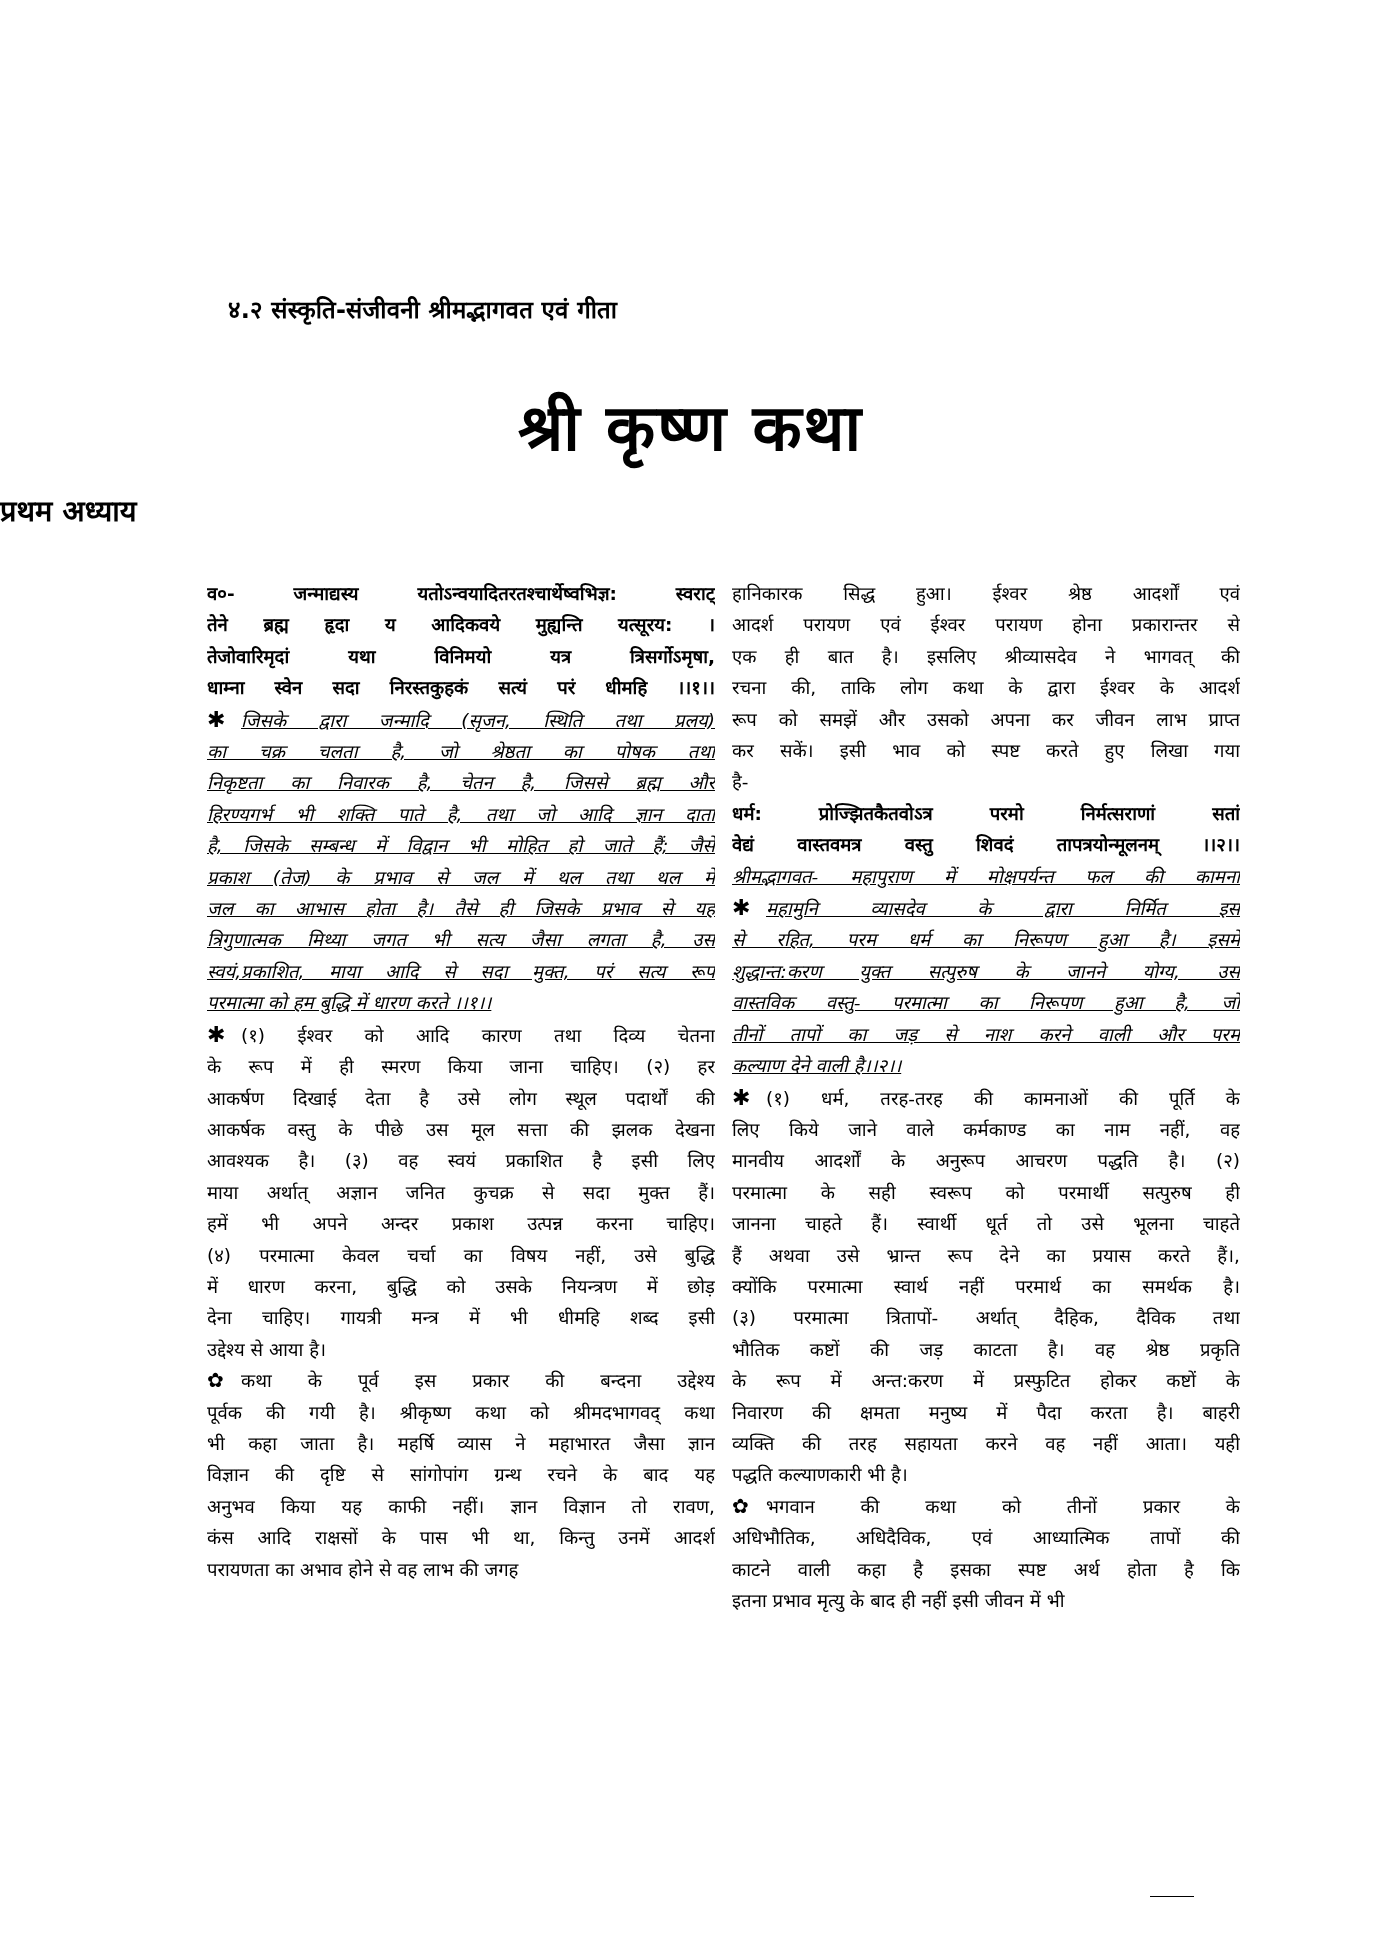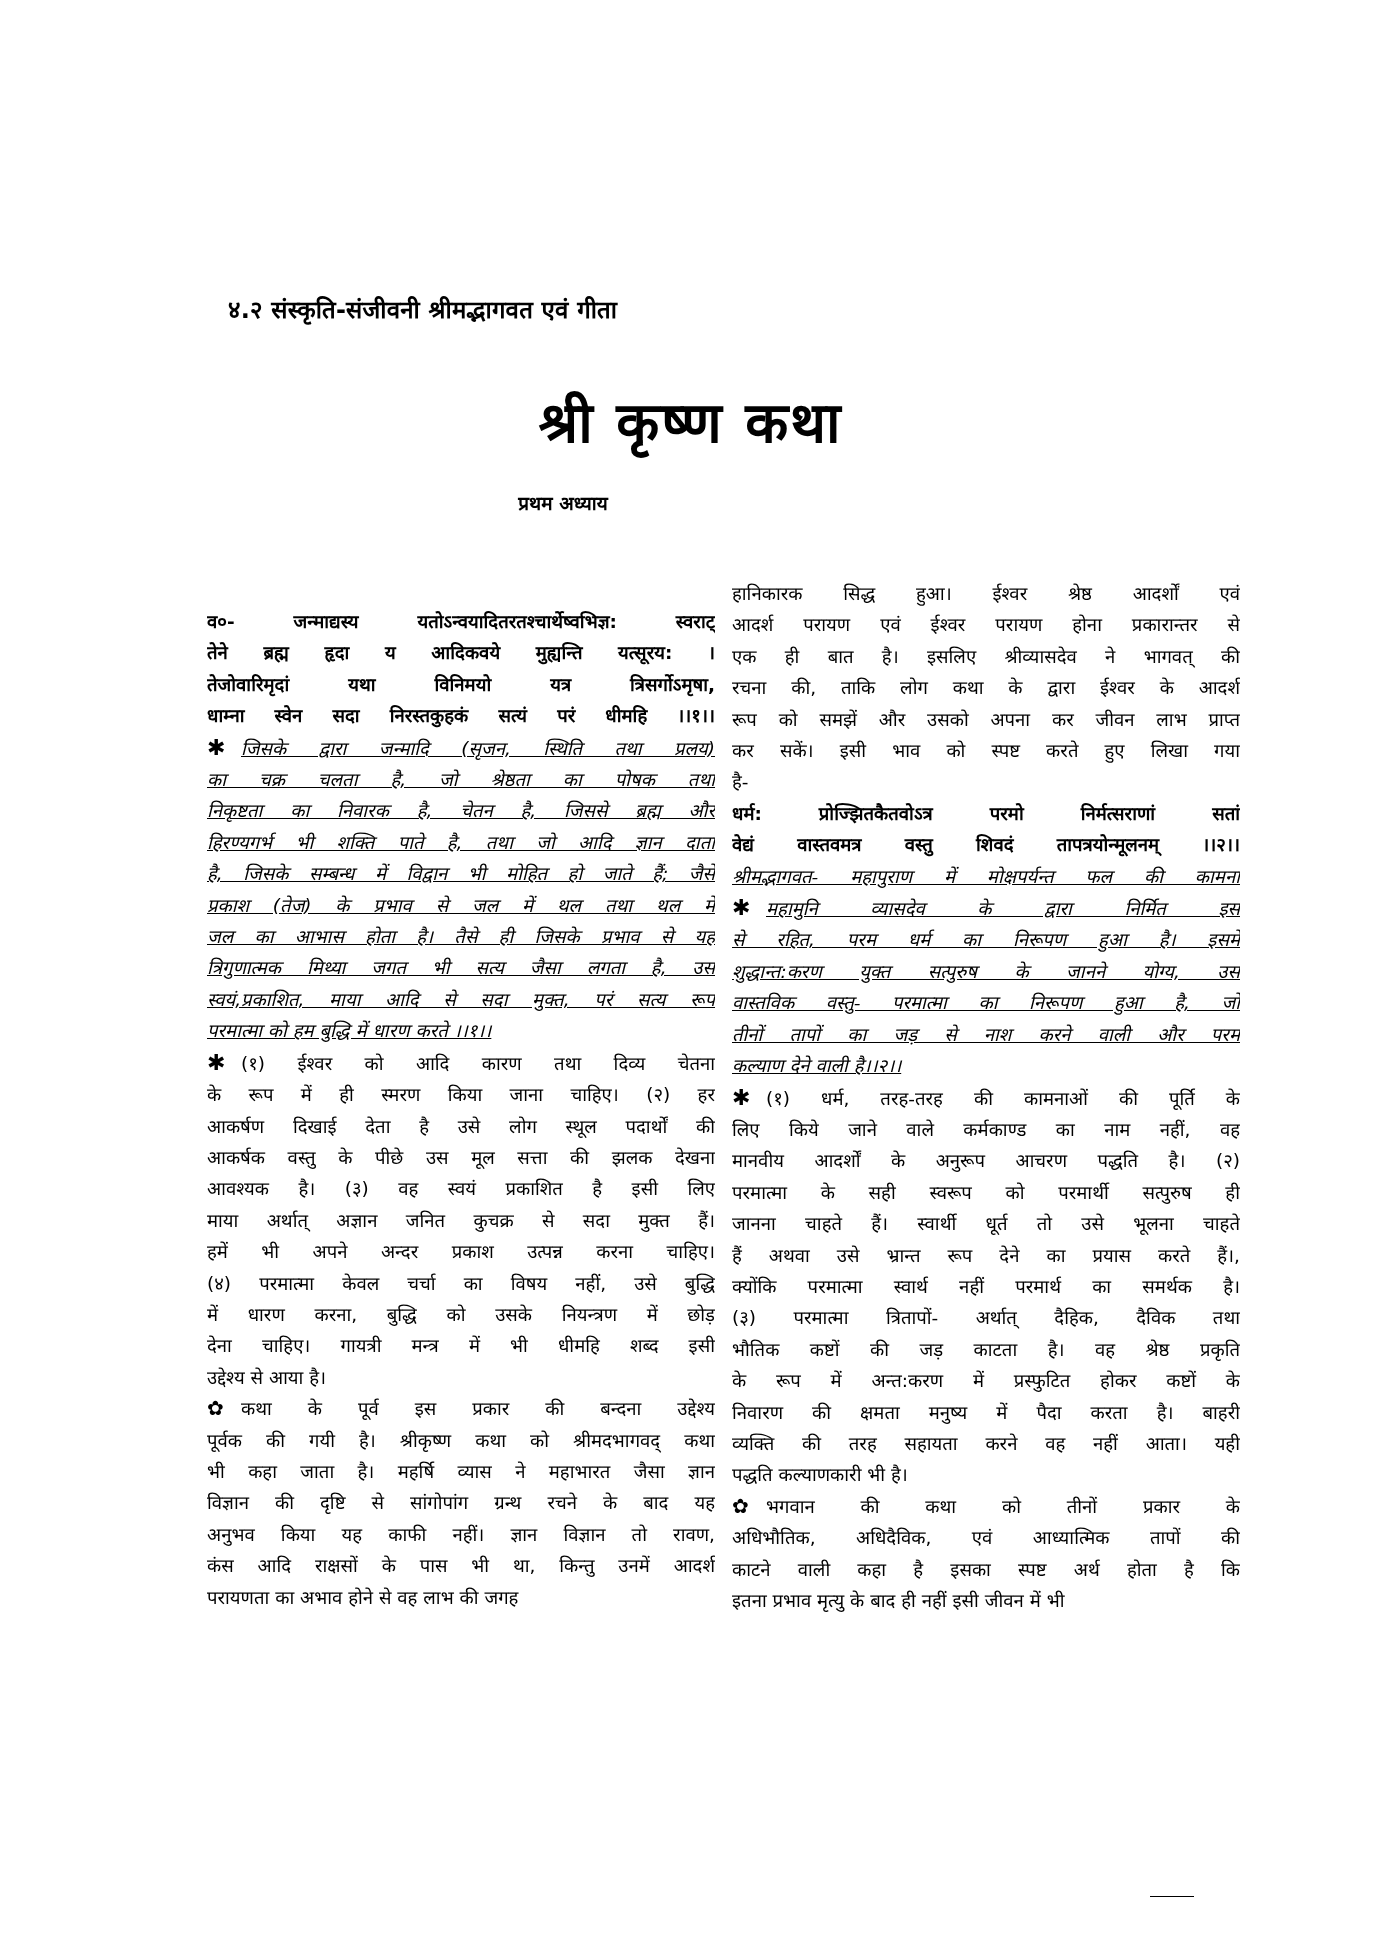--- a/index.html
+++ b/index.html
@@ -6,31 +6,31 @@
     body {
       width: 1381px; height: 1953px; position: relative; overflow: hidden;
       font-family: "DejaVu Sans", sans-serif; color: #000;
     }
     .running-head {
       position: absolute; left: 228px; top: 292px;
       font-size: 24px; font-weight: bold; letter-spacing: 0.2px;
     }
     .title {
       position: absolute; left: 0; width: 1381px; top: 382px; text-align: center;
-      font-size: 56px; font-weight: bold; letter-spacing: 2px;
+      font-size: 64px; font-weight: bold; letter-spacing: 2px;
     }
     .subtitle {
-      position: absolute; left: 0; width: 1126px; top: 490px; text-align: center;
-      font-size: 19px; font-weight: bold;
+      position: absolute; left: 0; width: 1126px; top: 490px; text-align: left;
+      font-size: 29px; font-weight: bold;
     }
     .col {
       position: absolute; top: 578px; width: 508px;
       font-size: 18.5px; line-height: 31.4px; text-align: justify;
     }
-    .col.left { left: 207px; margin-top: 28px; }
+    .col.left { left: 207px; }
     .col.right { left: 732px; }
     .line { display: block; white-space: nowrap; overflow: hidden; text-align-last: justify; }
     .line.last { text-align-last: left; }
     .verse { font-weight: bold; }
     .italic { font-style: italic; text-decoration: underline; }
     .marker { display: inline-block; width: 34px; font-weight: bold; font-style: normal; }
     .marker.star { font-size: 22px; }
     .marker.flower { font-size: 20px; }
     .page-rule {
       position: absolute; left: 1150px; top: 1896px; width: 44px; height: 0;

